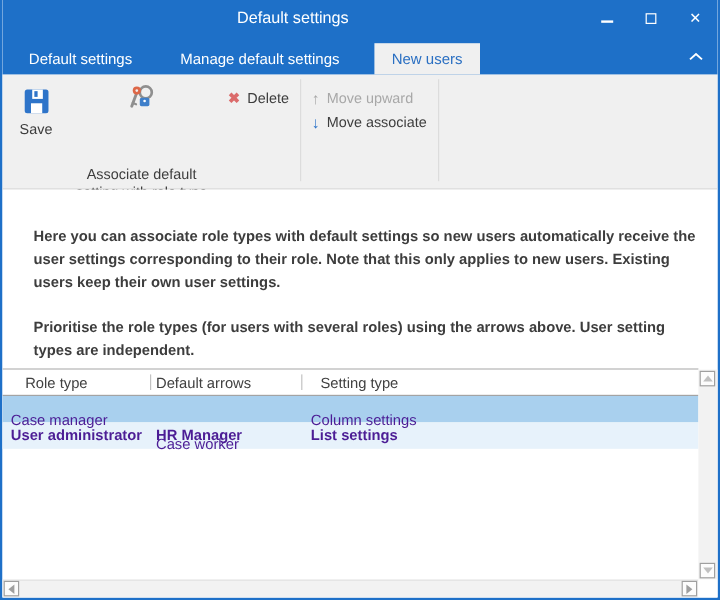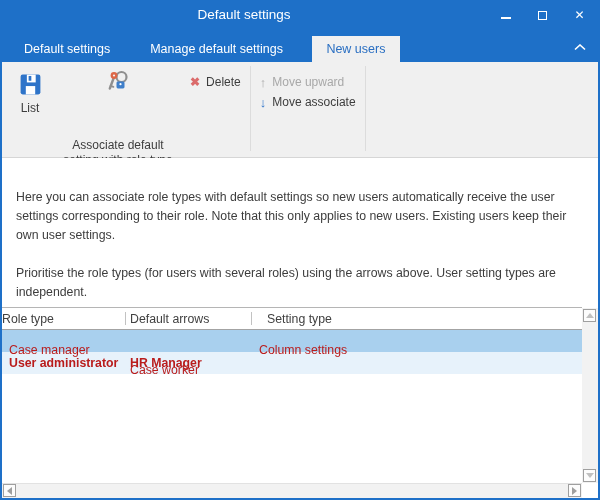--- a/index.html
+++ b/index.html
@@ -44,30 +44,30 @@
   .small-btn.disabled{color:#a8a8a8;}
   .del-col{margin-left:4px;}
   .del-x{font-size:12px;font-weight:bold;color:var(--delete-red,#db6b6b);line-height:1;}
   .arrow{font-weight:bold;font-size:13px;line-height:1;}
   .arrow.up{color:#a8a8a8;}
   .arrow.down{color:var(--icon-blue,#2e74c9);}
   .rsep{width:1px;background:#dcdcdc;margin:4px 3px 6px 3px;}
   
   .content{position:relative;height:340px;background:#fff;font-size:12.3px;color:#3d3d3d;}
   .desc{padding:30px 12px 0 14px;line-height:19px;}
-  .desc .para{margin:0 0 19px 0;}
+  .desc .para{margin:0 0 19px 12px;font-weight:bold;}
   
   .listview{position:absolute;left:0;right:16px;top:149px;font-size:12.3px;}
   .thead{
     display:grid;grid-template-columns:123px 126px 1fr;height:23px;align-items:center;
     border-top:1px solid #b5b5b5;border-bottom:1px solid #a3a3a3;color:#414141;
   }
-  .th{position:relative;height:100%;display:flex;align-items:center;padding-left:0;}
+  .th{position:relative;height:100%;display:flex;align-items:center;padding-left:19px;}
   .th.divided::before{content:"";position:absolute;left:0;top:4px;bottom:4px;width:1px;background:#c2c2c2;}
-  .trow{display:grid;grid-template-columns:123px 126px 1fr;height:22px;align-items:center;color:#b91c1c;}
+  .trow{display:grid;grid-template-columns:123px 126px 1fr;height:22px;align-items:center;color:#4c1d95;}
   .trow.selected{background:var(--row-selected,#a9d0ee);}
   .trow.alt{background:var(--row-alt,#e7f2fb);font-weight:bold;}
   .td{padding-left:7px;overflow:hidden;white-space:nowrap;}
   
   .vscroll{position:absolute;top:150px;right:0;bottom:15px;width:16px;background:#f2f2f2;}
   .hscroll{position:absolute;left:0;right:16px;bottom:0;height:15px;background:#f2f2f2;border-top:1px solid #e2e2e2;}
   .sbtn{position:absolute;background:#fcfcfc;border:1px solid #9f9f9f;display:flex;align-items:center;justify-content:center;}
   .vbtn{left:1px;width:13px;height:13px;}
   .vbtn.up{top:1px;} .vbtn.down{bottom:1px;}
   .hbtn{top:0;width:13px;height:13px;}
@@ -113,21 +113,21 @@
 
     <div class="big-btn btn-save">
       <span class="bicon">
         <svg width="25" height="25" viewBox="0 0 24 24">
           <rect x="2.5" y="2.5" width="19" height="19" rx="2" fill="#2e74c9"></rect>
           <rect x="8.5" y="2.5" width="8.5" height="7.5" fill="#ffffff"></rect>
           <rect x="10.2" y="3.8" width="2.6" height="4.6" fill="#2e74c9"></rect>
           <rect x="7.5" y="13.5" width="9" height="8" fill="#ffffff"></rect>
         </svg>
       </span>
-      <span class="blbl">List</span>
+      <span class="blbl">Save</span>
     </div>
 
     <div class="big-btn btn-assoc">
       <span class="bicon">
         <svg width="26" height="28" viewBox="0 0 26 28">
           <circle cx="16.5" cy="8" r="5" fill="none" stroke="#8f8f8f" stroke-width="2.2"></circle>
           <path d="M8.5 9.5 L4.8 19.5" stroke="#8f8f8f" stroke-width="2.4" stroke-linecap="round"></path>
           <path d="M5.6 16.8 L8.4 17.9" stroke="#8f8f8f" stroke-width="1.8" stroke-linecap="round"></path>
           <circle cx="9" cy="6.5" r="3.4" fill="#dd6747"></circle>
           <circle cx="9" cy="6.5" r="1.1" fill="#f0f0f0"></circle>
@@ -175,20 +175,21 @@
         <div class="th divided" style="padding-left:16px;text-align:center;">Setting type</div>
       </div>
       <div class="trow selected">
         <div class="td">Case manager</div>
         <div class="td" style="padding-left:5px;margin-top:40px;">Case worker</div>
         <div class="td" style="padding-left:8px;">Column settings</div>
       </div>
       <div class="trow alt">
         <div class="td">User administrator</div>
         <div class="td" style="padding-left:5px;">HR Manager</div>
+        <div class="td" style="padding-left:8px;">List settings</div>
       </div>
     </div>
 
     <div class="vscroll">
       <div class="sbtn vbtn up">
         <span class="tri-up"></span>
       </div>
       <div class="sbtn vbtn down">
         <span class="tri-down"></span>
       </div>

